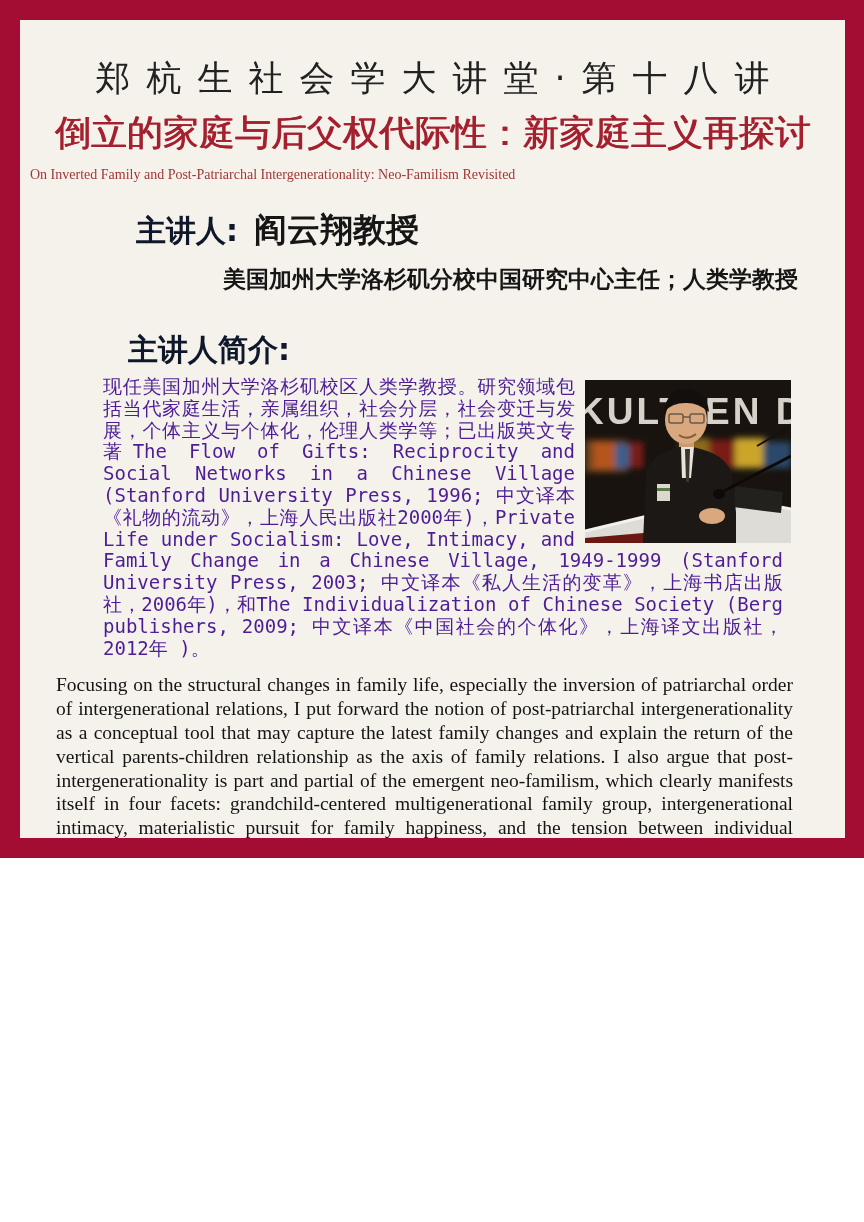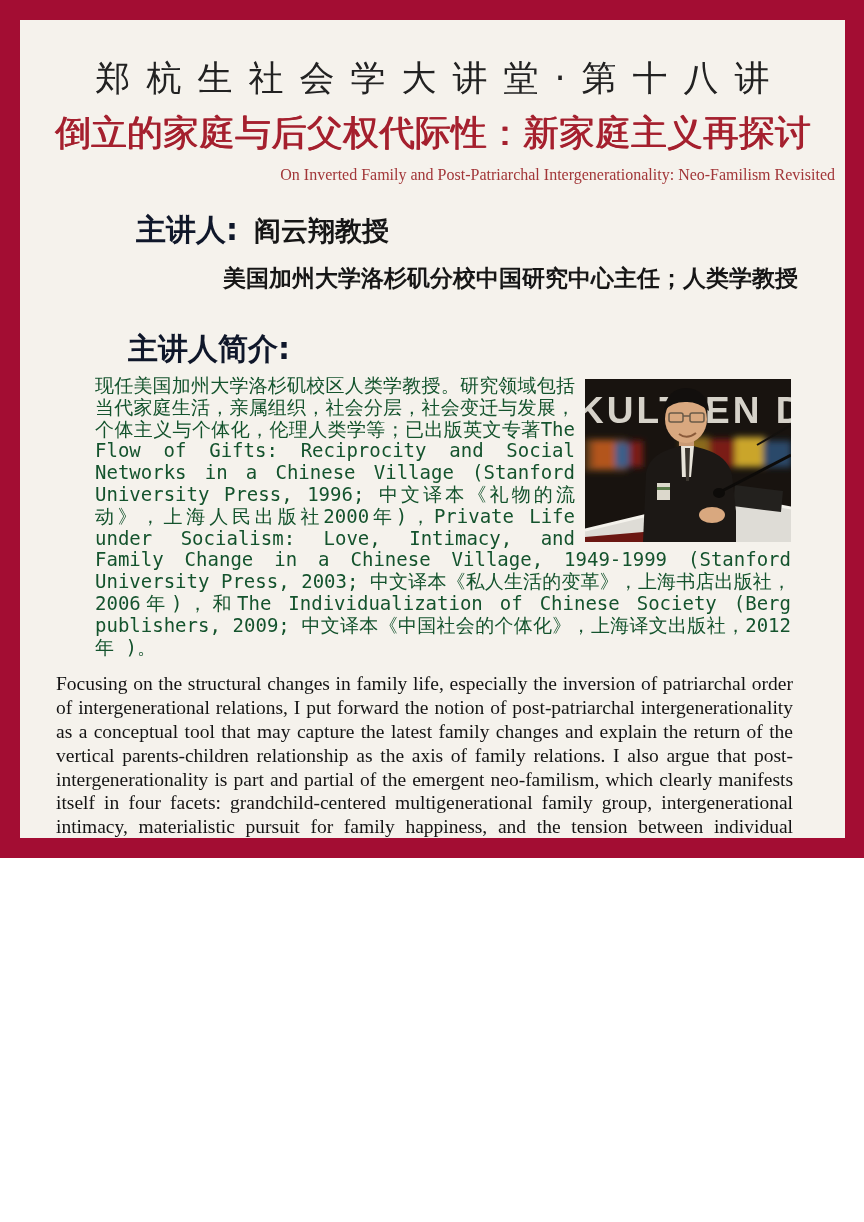--- a/index.html
+++ b/index.html
@@ -31,54 +31,54 @@
     text-align:center;
     font-size:36px; line-height:46px;
     font-weight:normal;
     color:#a5202e;
     letter-spacing:0px;
     white-space:nowrap;
     text-shadow:1px 0 0 #a5202e;
   }
   .title-en {
     margin:6px 10px 14px 10px;
-    text-align:right;
+    text-align:left;
     font-family:"Liberation Serif", serif;
-    font-size:16px; line-height:26px;
+    font-size:14px; line-height:26px;
     color:#a23638;
     white-space:nowrap;
   }
   .label {
     color:#0f172a;
     font-weight:bold;
     font-size:30px;
   }
   .speaker-row { margin:24px 0 0 116px; line-height:36px; }
   .person-name {
-    font-size:27px; font-weight:bold; color:#161616; margin-left:16px;
+    font-size:33px; font-weight:bold; color:#161616; margin-left:16px;
   }
   .speaker-aff {
     margin:10px 0 0 203px;
     font-size:23px; line-height:30px; font-weight:bold; color:#161616;
   }
   .bio-label { margin:38px 0 0 108px; line-height:36px; }
   .bio-wrap {
     margin:8px 54px 0 75px;
   }
   .photo {
     float:right;
     width:206px; height:163px;
     margin:4px 0 6px 10px;
   }
   .photo svg { display:block; width:206px; height:163px; }
   .bio-text {
-    margin:0;
+    margin:8px;
     font-family:"DejaVu Sans Mono", monospace;
     font-size:19px; line-height:21.8px;
-    color:#14532d;
+    color:#4c1d95;
     text-align:justify;
   }
   .abstract {
     margin:14px 52px 0 36px;
     font-family:"Liberation Serif", serif;
     font-size:19.5px; line-height:23.8px;
     color:#141414;
     text-align:justify;
   }
   .host-row { margin:12px 0 0 116px; line-height:36px; }

